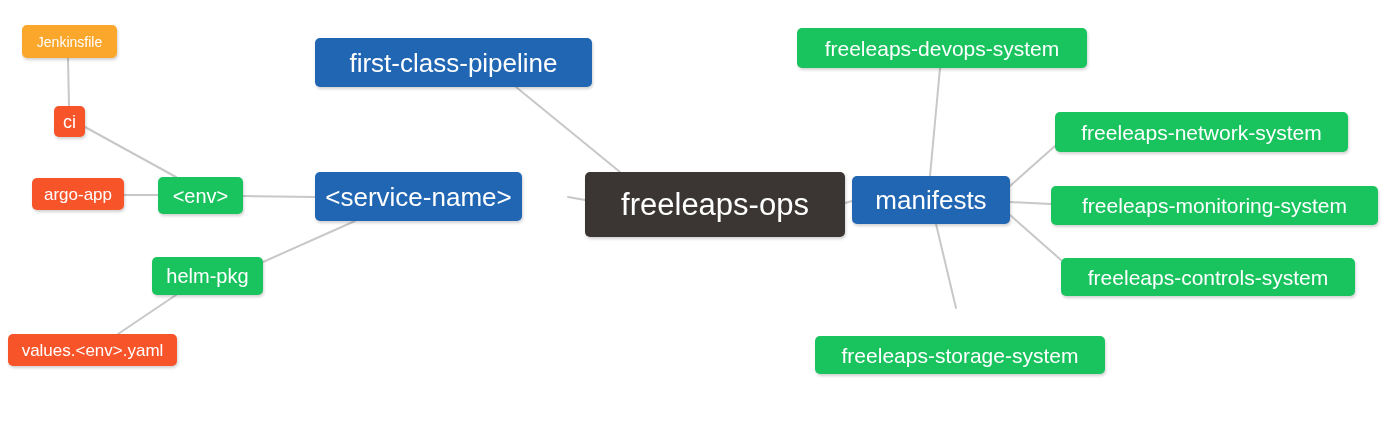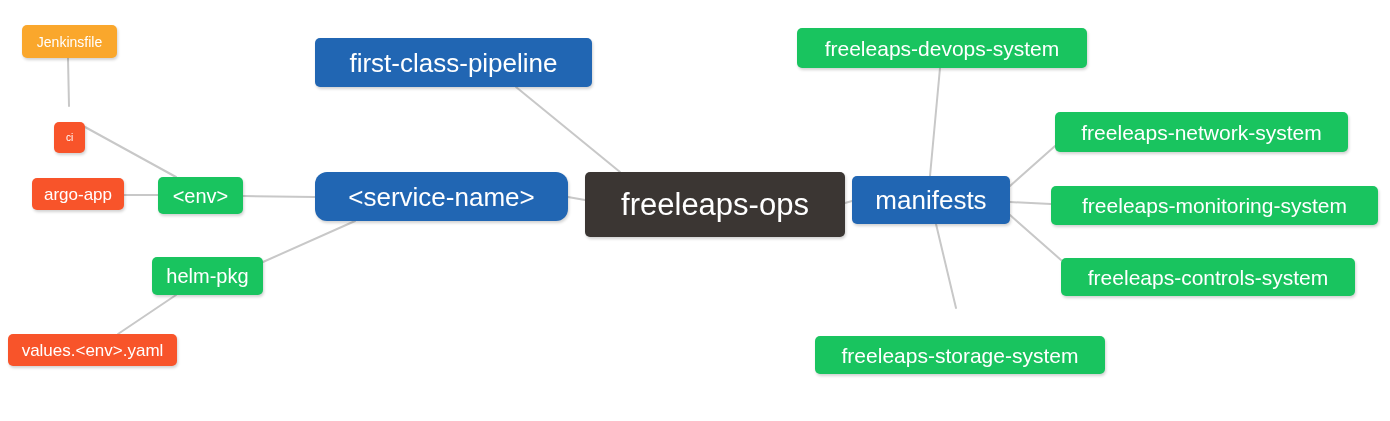--- a/index.html
+++ b/index.html
@@ -61,27 +61,27 @@
       <line x1="69" y1="106" x2="68" y2="58" stroke="#c8c8c8" stroke-width="2" stroke-linecap="round"></line>
       <line x1="176" y1="295" x2="118" y2="334" stroke="#c8c8c8" stroke-width="2" stroke-linecap="round"></line>
       <line x1="930" y1="176" x2="940" y2="68" stroke="#c8c8c8" stroke-width="2" stroke-linecap="round"></line>
       <line x1="1010" y1="186" x2="1055" y2="146" stroke="#c8c8c8" stroke-width="2" stroke-linecap="round"></line>
       <line x1="1010" y1="202" x2="1051" y2="204" stroke="#c8c8c8" stroke-width="2" stroke-linecap="round"></line>
       <line x1="1010" y1="215" x2="1061" y2="260" stroke="#c8c8c8" stroke-width="2" stroke-linecap="round"></line>
       <line x1="936" y1="224" x2="956" y2="308" stroke="#c8c8c8" stroke-width="2" stroke-linecap="round"></line>
     </svg>
   <div id="node-layer">
       <div class="node n-root" style="left: 585px; top: 172px; width: 260px; height: 65px; font-size: 31px; background: rgb(59, 54, 51); color: rgb(255, 255, 255);">freeleaps-ops</div>
-      <div class="node n-blue" style="left: 315px; top: 172px; width: 253px; height: 49px; font-size: 26px; background: rgb(33, 102, 179); color: rgb(255, 255, 255); border-radius: 12px;">&lt;service-name&gt;</div>
+      <div class="node n-blue" style="left: 315px; top: 172px; width: 207px; height: 49px; font-size: 26px; background: rgb(33, 102, 179); color: rgb(255, 255, 255);">&lt;service-name&gt;</div>
       <div class="node n-blue" style="left: 315px; top: 38px; width: 277px; height: 49px; font-size: 26px; background: rgb(33, 102, 179); color: rgb(255, 255, 255);">first-class-pipeline</div>
       <div class="node n-blue" style="left: 852px; top: 176px; width: 158px; height: 48px; font-size: 26px; background: rgb(33, 102, 179); color: rgb(255, 255, 255);">manifests</div>
       <div class="node n-green" style="left: 158px; top: 177px; width: 85px; height: 37px; font-size: 20px; background: rgb(25, 196, 95); color: rgb(255, 255, 255);">&lt;env&gt;</div>
       <div class="node n-green" style="left: 152px; top: 257px; width: 111px; height: 38px; font-size: 20px; background: rgb(25, 196, 95); color: rgb(255, 255, 255);">helm-pkg</div>
       <div class="node n-orange" style="left: 22px; top: 25px; width: 95px; height: 33px; font-size: 14px; background: rgb(250, 167, 44); color: rgb(255, 255, 255);">Jenkinsfile</div>
-      <div class="node n-red" style="left: 54px; top: 106px; width: 31px; height: 31px; font-size: 10px; background: rgb(248, 84, 42); color: rgb(255, 255, 255); margin-top: 16px;">ci</div>
+      <div class="node n-red" style="left: 54px; top: 106px; width: 31px; height: 31px; font-size: 18px; background: rgb(248, 84, 42); color: rgb(255, 255, 255);">ci</div>
       <div class="node n-red" style="left: 32px; top: 178px; width: 92px; height: 32px; font-size: 17px; background: rgb(248, 84, 42); color: rgb(255, 255, 255);">argo-app</div>
       <div class="node n-red" style="left: 8px; top: 334px; width: 169px; height: 32px; font-size: 17px; background: rgb(248, 84, 42); color: rgb(255, 255, 255);">values.&lt;env&gt;.yaml</div>
       <div class="node n-green" style="left: 797px; top: 28px; width: 290px; height: 40px; font-size: 21px; background: rgb(25, 196, 95); color: rgb(255, 255, 255);">freeleaps-devops-system</div>
       <div class="node n-green" style="left: 1055px; top: 112px; width: 293px; height: 40px; font-size: 21px; background: rgb(25, 196, 95); color: rgb(255, 255, 255); text-align: center;">freeleaps-network-system</div>
       <div class="node n-green" style="left: 1051px; top: 186px; width: 327px; height: 39px; font-size: 21px; background: rgb(25, 196, 95); color: rgb(255, 255, 255);">freeleaps-monitoring-system</div>
       <div class="node n-green" style="left: 1061px; top: 258px; width: 294px; height: 38px; font-size: 21px; background: rgb(25, 196, 95); color: rgb(255, 255, 255);">freeleaps-controls-system</div>
       <div class="node n-green" style="left: 815px; top: 308px; width: 290px; height: 38px; font-size: 21px; background: rgb(25, 196, 95); color: rgb(255, 255, 255); margin-top: 28px;">freeleaps-storage-system</div>
     </div>
 </div>
 

